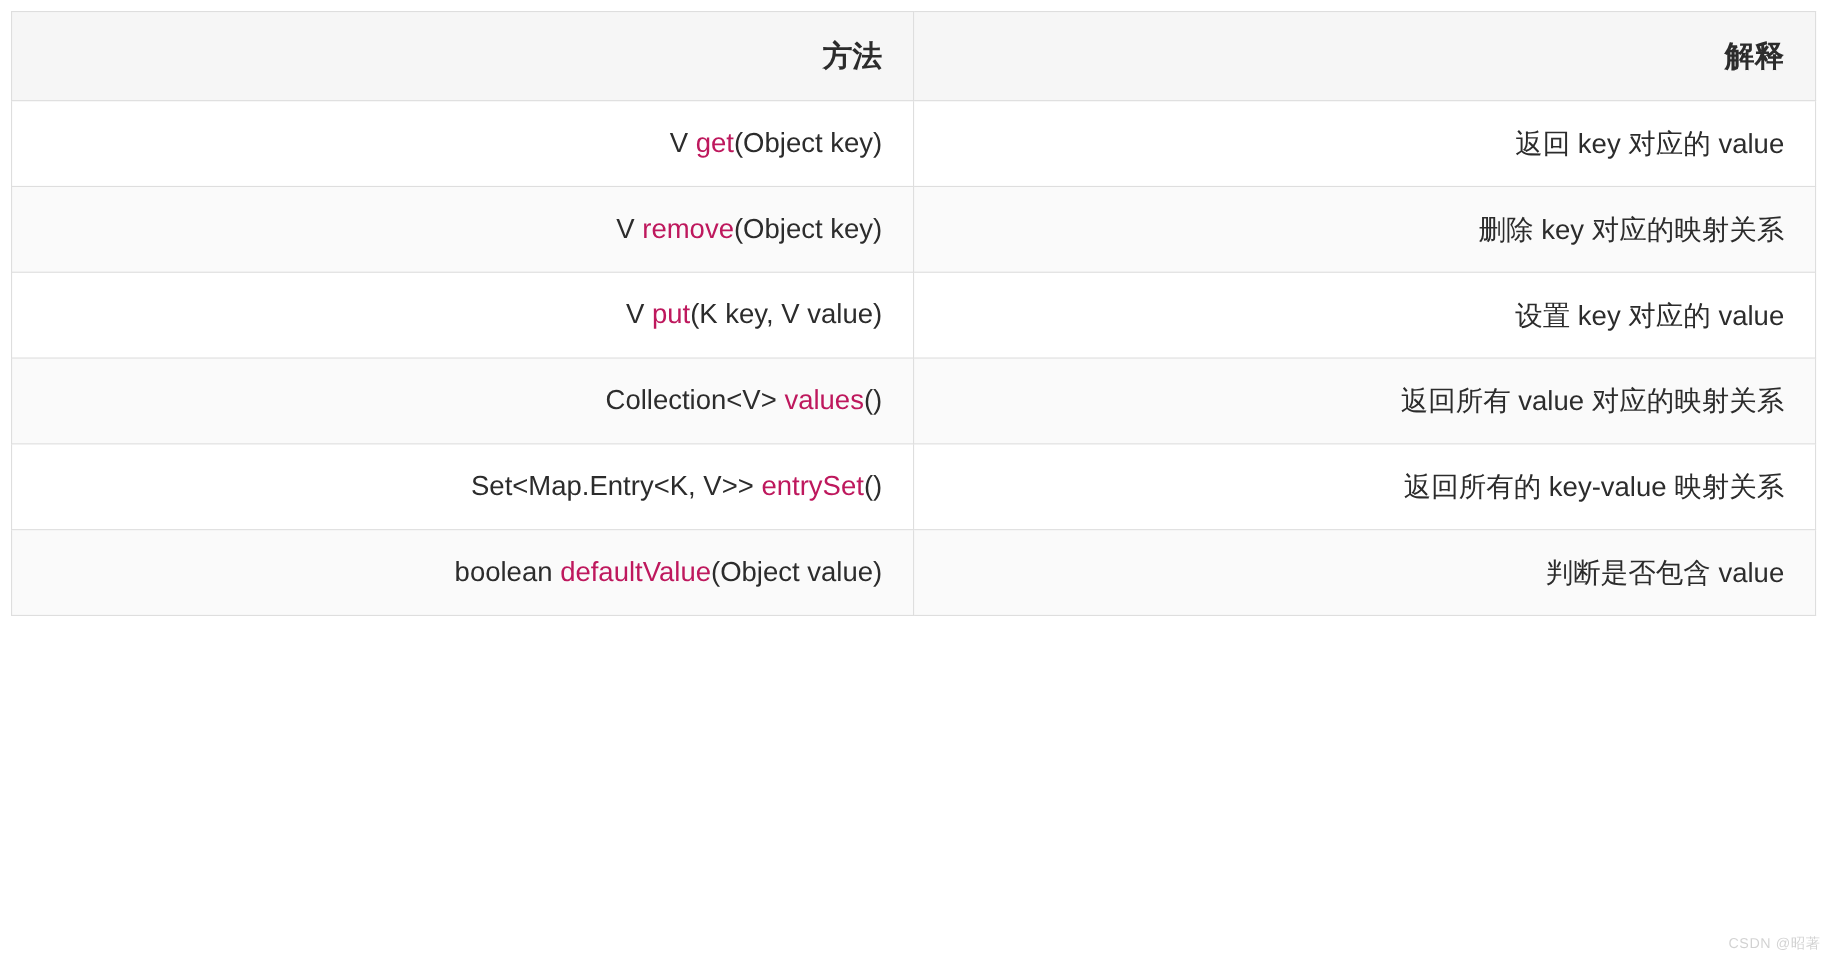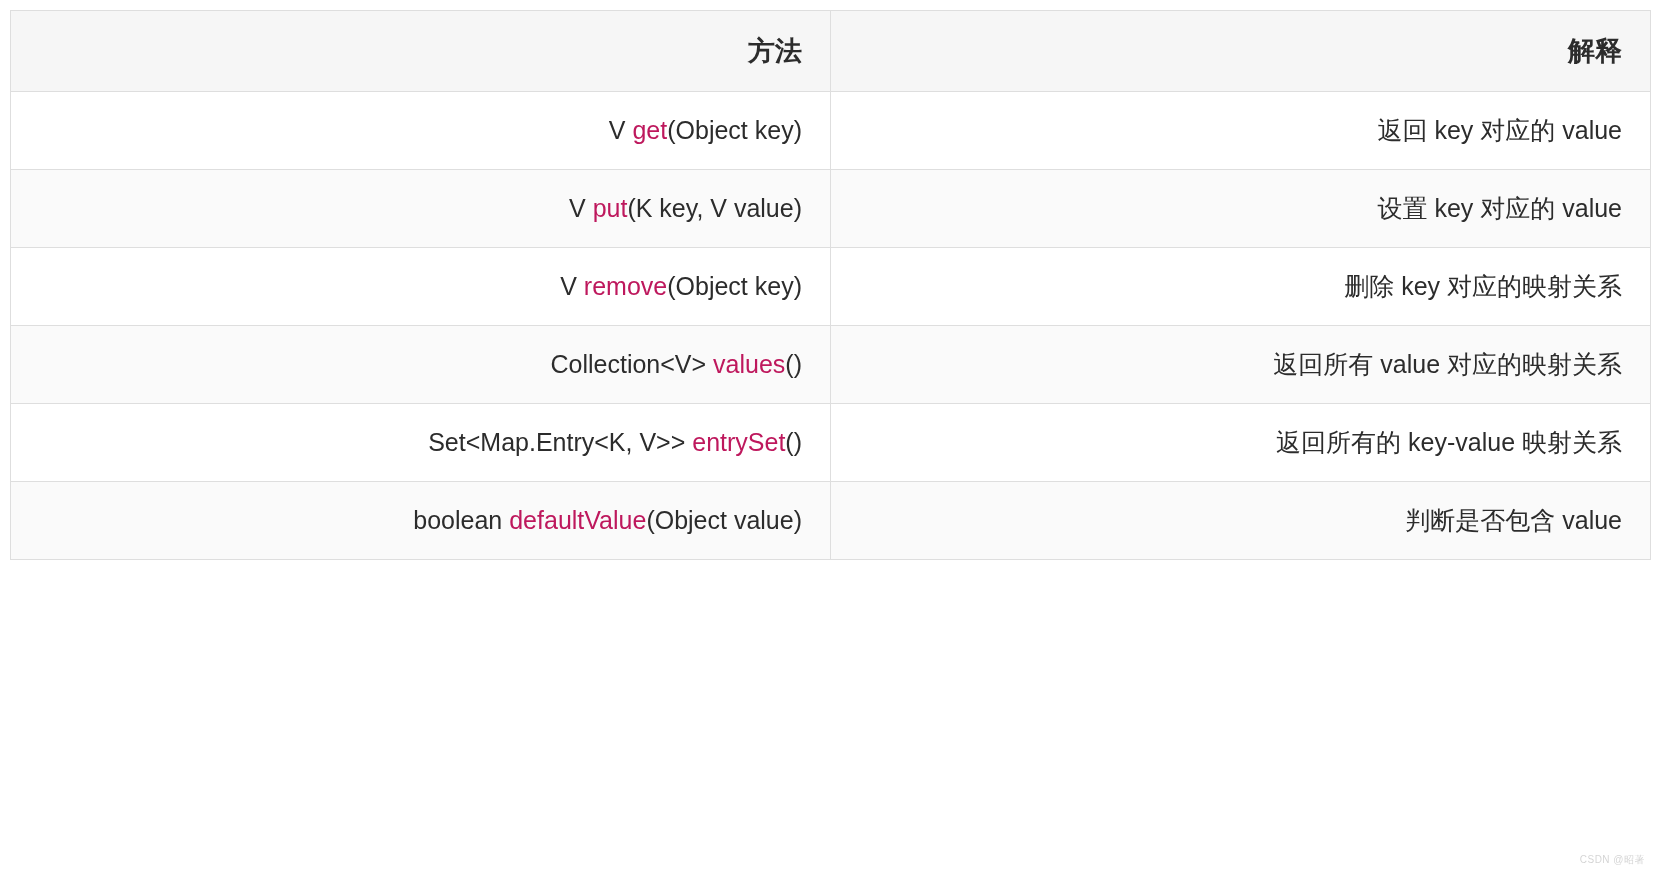--- a/index.html
+++ b/index.html
@@ -30,23 +30,23 @@
   col.c1 { width: 50%; }
   col.c2 { width: 50%; }
   tbody tr:nth-child(even) td { background: #fafafa; }
   .link {
     color: #be185d;
     text-decoration-skip-ink: none;
     margin-top: 14px;
   }
   .watermark {
     position: fixed;
-    right: 16px;
+    right: 6px;
     bottom: 6px;
-    font-size: 10px;
+    font-size: 13px;
     color: rgba(0,0,0,0.18);
     letter-spacing: 0.5px;
     pointer-events: none;
   }
 </style>
 </head>
 <body>
 
 <table>
   <colgroup>
@@ -58,26 +58,26 @@
       <th>方法</th>
       <th>解释</th>
     </tr>
   </thead>
   <tbody id="tbody">
       <tr>
         <td><span>V </span><a class="link">get</a><span>(Object key)</span></td>
         <td>返回 key 对应的 value</td>
       </tr>
       <tr>
+        <td><span>V </span><a class="link">remove</a><span>(Object key)</span></td>
+        <td>删除 key 对应的映射关系</td>
+      </tr>
+      <tr>
         <td><span>V </span><a class="link">put</a><span>(K key, V value)</span></td>
         <td>设置 key 对应的 value</td>
-      </tr>
-      <tr>
-        <td><span>V </span><a class="link">remove</a><span>(Object key)</span></td>
-        <td>删除 key 对应的映射关系</td>
       </tr>
       <tr>
         <td><span>Collection&lt;V&gt; </span><a class="link">values</a><span>()</span></td>
         <td>返回所有 value 对应的映射关系</td>
       </tr>
       <tr>
         <td><span>Set&lt;Map.Entry&lt;K, V&gt;&gt; </span><a class="link">entrySet</a><span>()</span></td>
         <td>返回所有的 key-value 映射关系</td>
       </tr>
       <tr>

